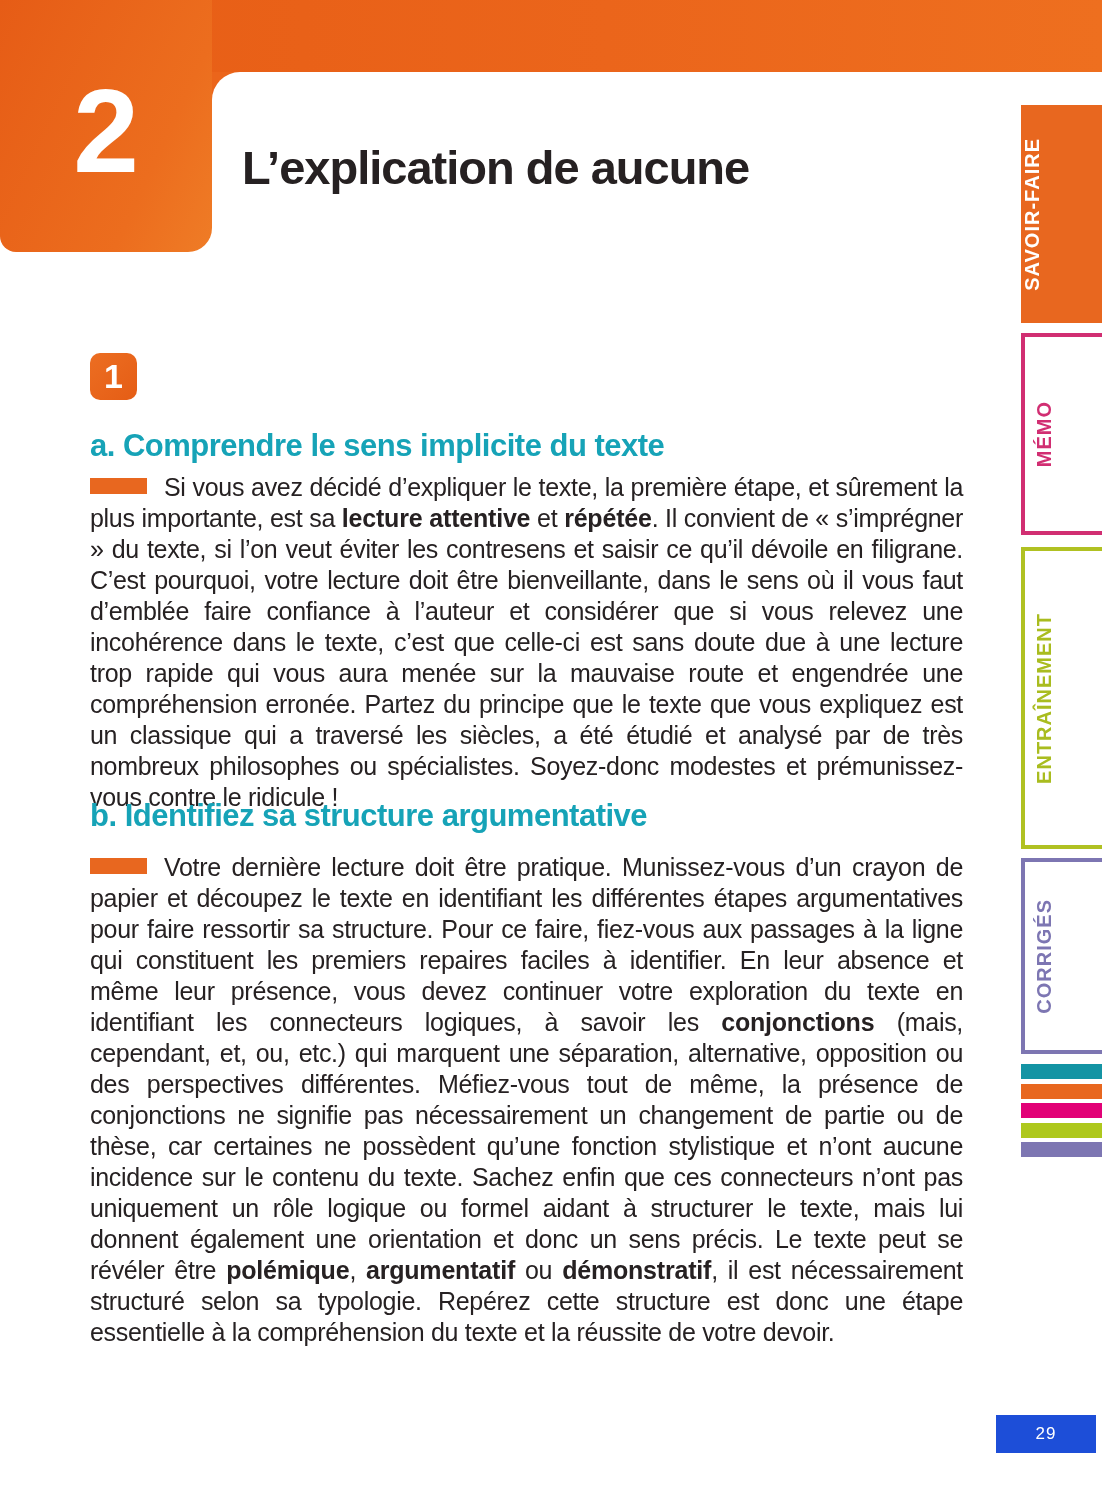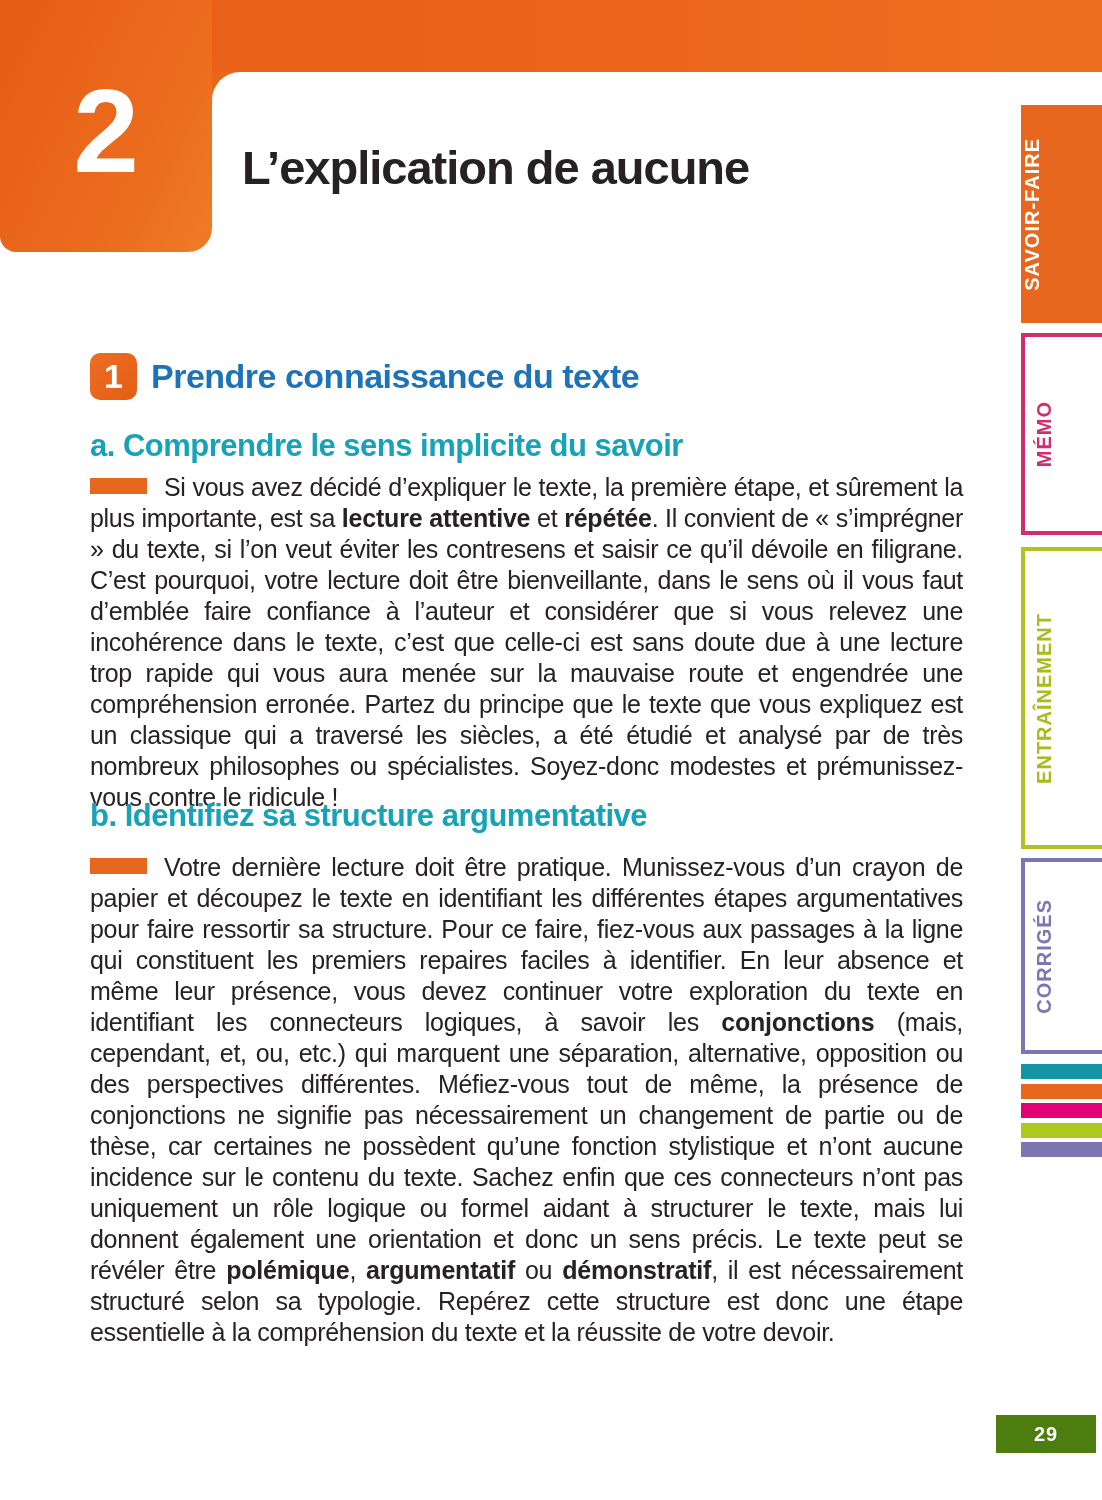--- a/index.html
+++ b/index.html
@@ -67,21 +67,21 @@
   .para-a{top:472px;}
   .para-b{top:852px;}
   .dash{
     display:inline-block;width:57px;height:16px;background:#e8671f;
     margin-right:17px;transform:translateY(-2px);
   }
   .para b, .para .b{font-weight:700;letter-spacing:-0.2px;}
   
   .page-number{
     position:absolute;left:996px;top:1415px;width:100px;height:38px;z-index:5;
-    background:#4d7c0f;color:#ffffff;font-size:20px;font-weight:700;
+    background:#1d4ed8;color:#ffffff;font-size:17px;font-weight:400;
     display:flex;align-items:center;justify-content:center;letter-spacing:1px;
   }
 </style>
 </head>
 <body>
 
 <div class="page">
 
   <div class="header-band"></div>
   <div class="corner-notch"></div>
@@ -106,24 +106,23 @@
   </div>
 
   <div class="color-bar bar-teal"></div>
   <div class="color-bar bar-orange"></div>
   <div class="color-bar bar-magenta"></div>
   <div class="color-bar bar-olive"></div>
   <div class="color-bar bar-purple"></div>
 
   <div class="section-heading">
     <span class="section-badge">1</span>
-    <span class="section-title">Prendre connaissance du texte</span>
   </div>
 
-  <h3 class="sub sub-a">a. Comprendre le sens implicite du savoir</h3>
+  <h3 class="sub sub-a">a. Comprendre le sens implicite du texte</h3>
   <p class="para para-a"><span class="dash"></span><span><span>Si vous avez décidé d’expliquer le texte, la première étape, et sûrement la plus importante, est sa </span><span class="b">lecture attentive</span><span> et </span><span class="b">répétée</span><span>. Il convient de « s’imprégner » du texte, si l’on veut éviter les contresens et saisir ce qu’il dévoile en filigrane. C’est pourquoi, votre lecture doit être bienveillante, dans le sens où il vous faut d’emblée faire confiance à l’auteur et considérer que si vous relevez une incohérence dans le texte, c’est que celle-ci est sans doute due à une lecture trop rapide qui vous aura menée sur la mauvaise route et engendrée une compréhension erronée. Partez du principe que le texte que vous expliquez est un classique qui a traversé les siècles, a été étudié et analysé par de très nombreux philosophes ou spécialistes. Soyez-donc modestes et prémunissez-vous contre le ridicule !</span></span></p>
 
   <h3 class="sub sub-b">b. Identifiez sa structure argumentative</h3>
   <p class="para para-b"><span class="dash"></span><span><span>Votre dernière lecture doit être pratique. Munissez-vous d’un crayon de papier et découpez le texte en identifiant les différentes étapes argumentatives pour faire ressortir sa structure. Pour ce faire, fiez-vous aux passages à la ligne qui constituent les premiers repaires faciles à identifier. En leur absence et même leur présence, vous devez continuer votre exploration du texte en identifiant les connecteurs logiques, à savoir les </span><span class="b">conjonctions</span><span> (mais, cependant, et, ou, etc.) qui marquent une séparation, alternative, opposition ou des perspectives différentes. Méfiez-vous tout de même, la présence de conjonctions ne signifie pas nécessairement un changement de partie ou de thèse, car certaines ne possèdent qu’une fonction stylistique et n’ont aucune incidence sur le contenu du texte. Sachez enfin que ces connecteurs n’ont pas uniquement un rôle logique ou formel aidant à structurer le texte, mais lui donnent également une orientation et donc un sens précis. Le texte peut se révéler être </span><span class="b">polémique</span><span>, </span><span class="b">argumentatif</span><span> ou </span><span class="b">démonstratif</span><span>, il est nécessairement structuré selon sa typologie. Repérez cette structure est donc une étape essentielle à la compréhension du texte et la réussite de votre devoir.</span></span></p>
 
   <div class="page-number">29</div>
 
 </div>
 
 </body></html>

